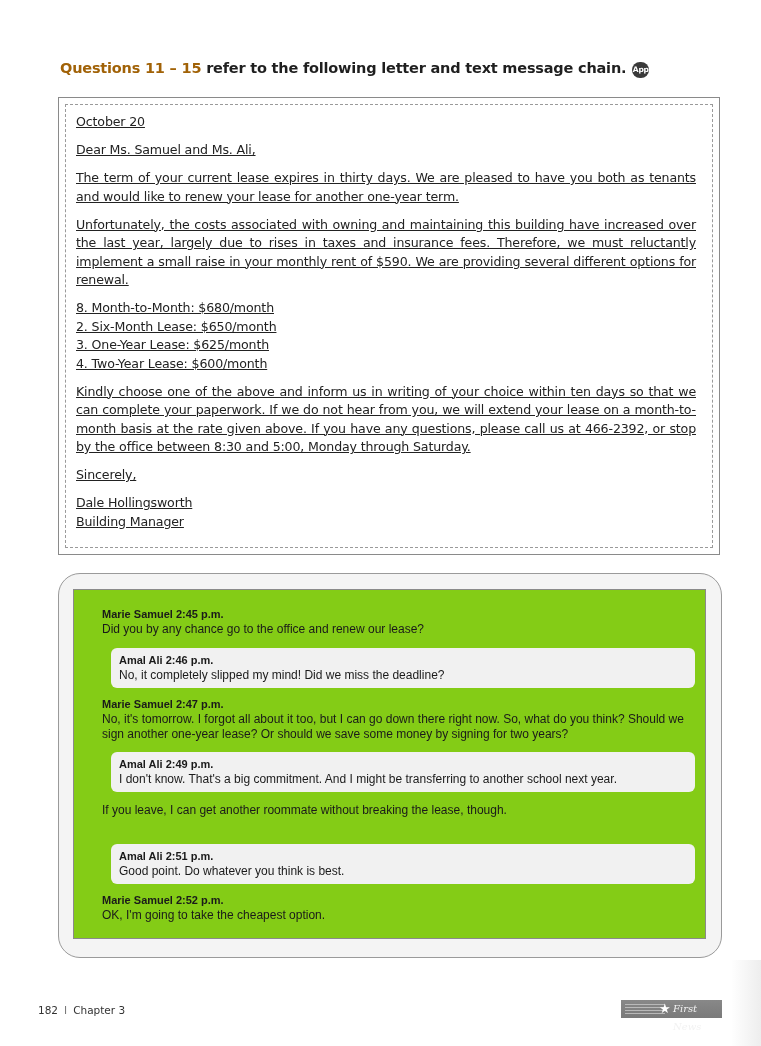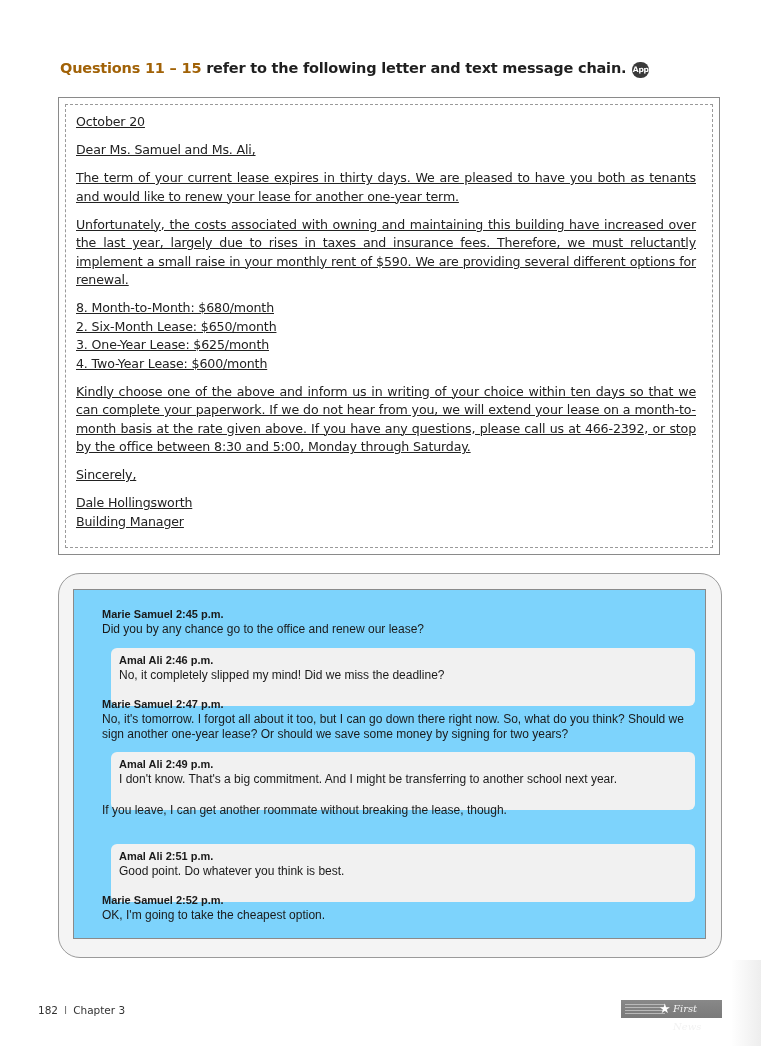--- a/index.html
+++ b/index.html
@@ -46,32 +46,32 @@
   .letter-text .sig p { margin: 0; }
 
   
   .chat-frame {
     position: absolute; left: 58px; top: 573px; width: 664px; height: 385px;
     border: 1.5px solid #9a9a9a; border-radius: 22px; box-sizing: border-box;
     background: #f4f4f4;
   }
   .chat-window {
     position: absolute; left: 73px; top: 589px; width: 633px; height: 350px;
-    border: 1px solid #8a8a8a; background: #7dd3fc; box-sizing: border-box;
+    border: 1px solid #8a8a8a; background: #84cc16; box-sizing: border-box;
   }
   .msg {
     position: absolute;
     font-family: "Liberation Sans", sans-serif;
     font-size: 12px; line-height: 15px; color: #1a1a1a;
   }
   .msg .meta { font-weight: bold; font-size: 11px; }
   .msg.left { left: 28px; width: 590px; }
   .msg.right {
     left: 37px; width: 566px; background: #f1f1f1; border-radius: 6px;
-    padding: 5px 10px 23px 8px;
+    padding: 5px 10px 5px 8px;
   }
 
   
   .footer-left {
     position: absolute; left: 38px; top: 1004px;
     font-family: "DejaVu Sans", sans-serif; font-size: 10.5px; color: #333;
   }
   .footer-left .pg { font-weight: normal; }
   .footer-left .sep { color: #777; margin: 0 6px; }
   .brand {

